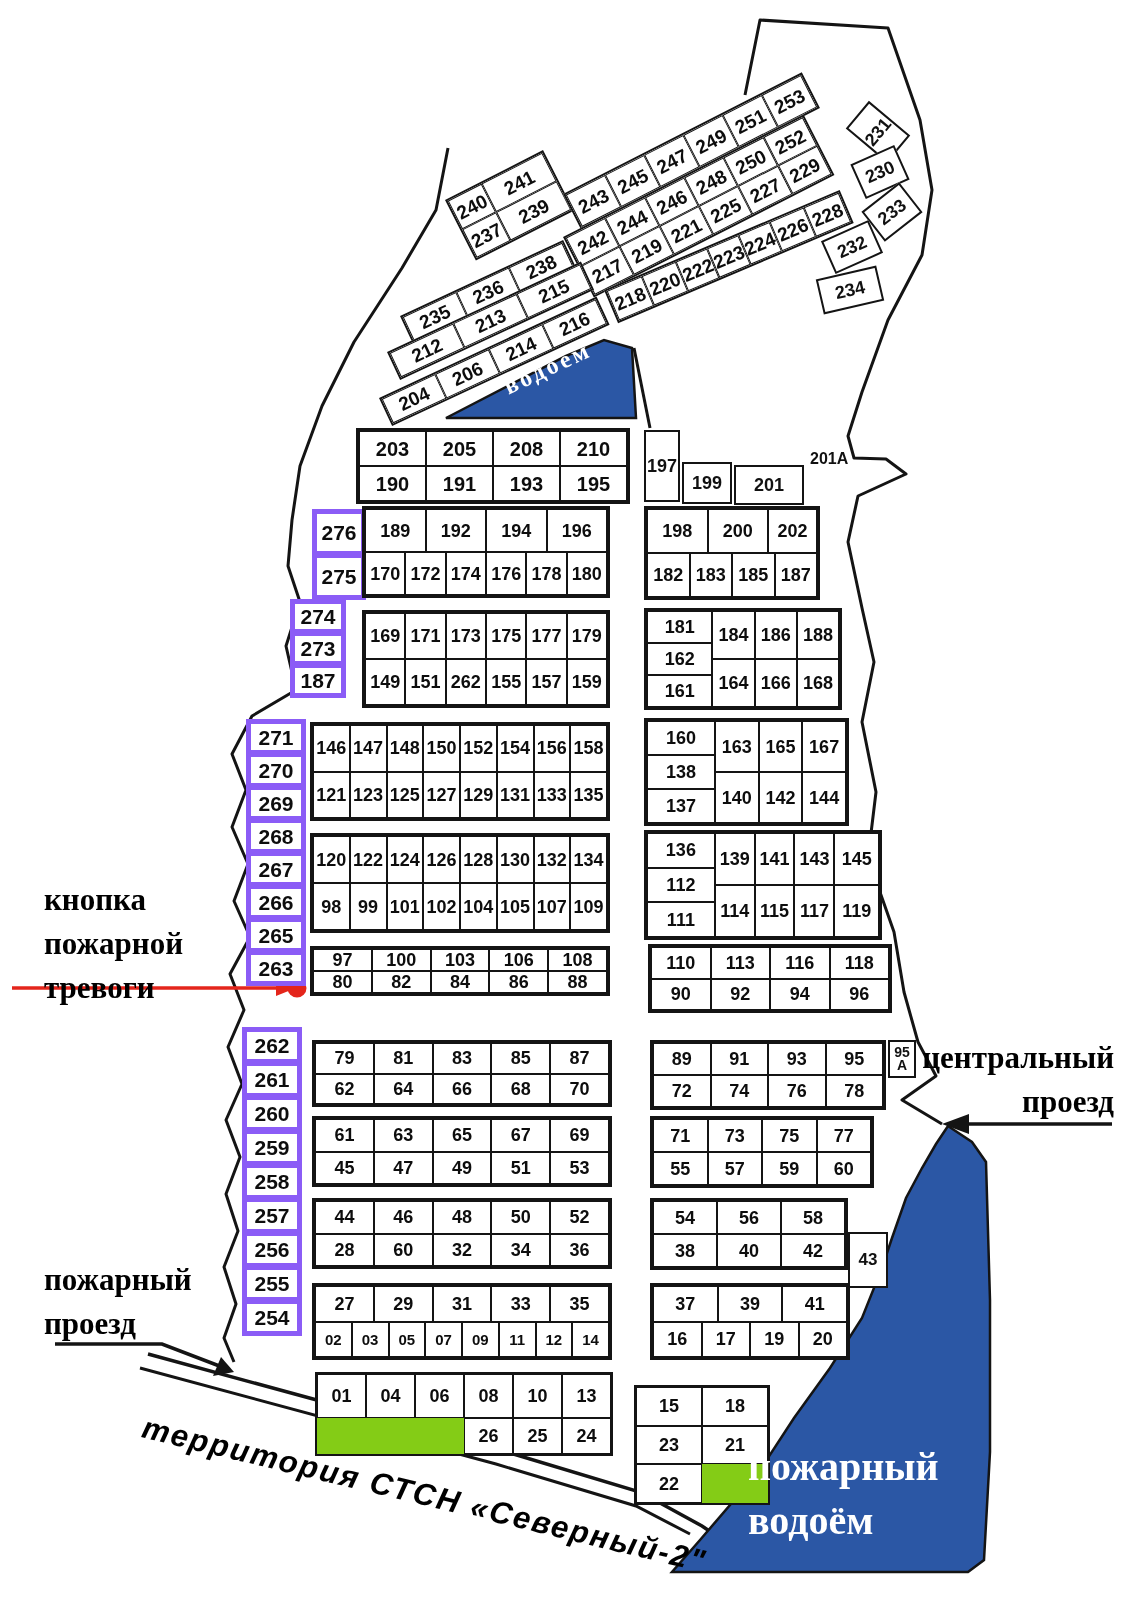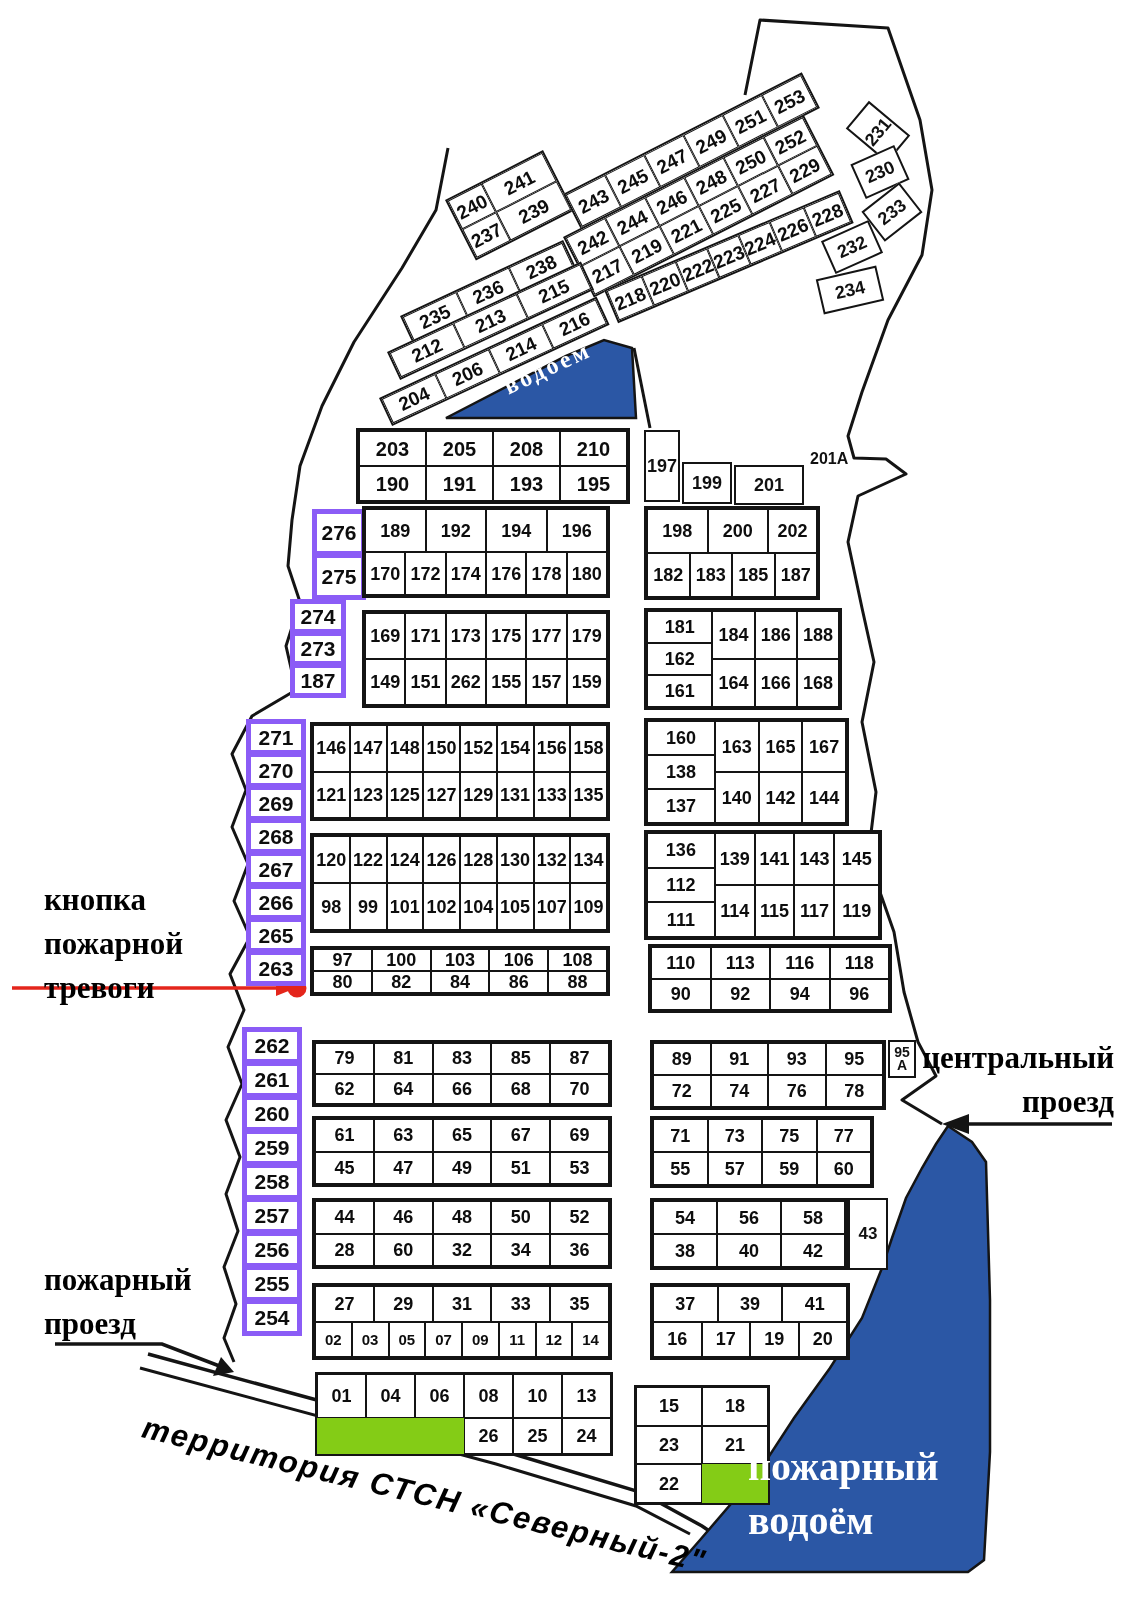--- a/index.html
+++ b/index.html
@@ -508,21 +508,21 @@
         <div class="cell">54</div>
         <div class="cell">56</div>
         <div class="cell">58</div>
       </div>
       <div class="row">
         <div class="cell">38</div>
         <div class="cell">40</div>
         <div class="cell">42</div>
       </div>
     </div>
-  <div class="loose" id="p43" style="left:848px;top:1198px;width:40px;height:72px">43</div>
+  <div class="loose" id="p43" style="left:848px;top:1232px;width:40px;height:56px">43</div>
 
   <div class="block" id="b10l" style="left:312px;top:1283px;width:300px;height:77px">
       <div class="row">
         <div class="cell">27</div>
         <div class="cell">29</div>
         <div class="cell">31</div>
         <div class="cell">33</div>
         <div class="cell">35</div>
       </div>
       <div class="row">

